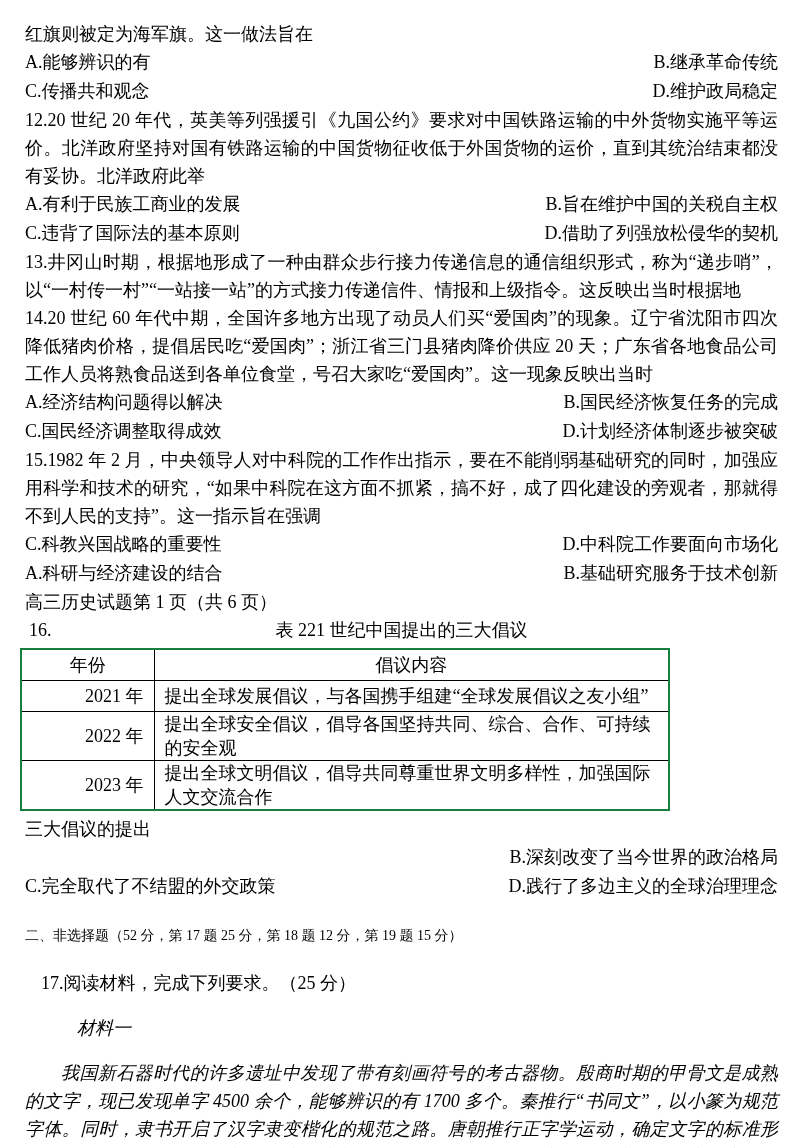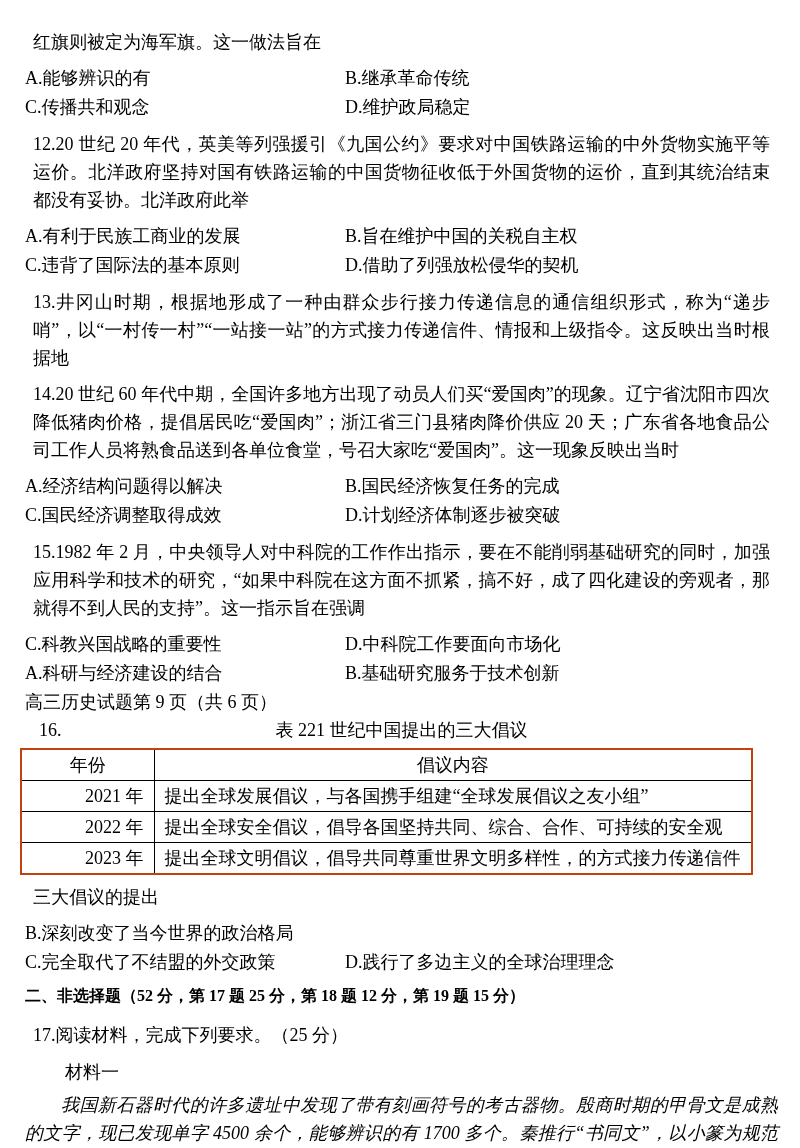--- a/index.html
+++ b/index.html
@@ -12,80 +12,82 @@
     height: 1148px;
     font-family: "Liberation Serif", "DejaVu Serif", serif;
     font-size: 18px;
     color: #000000;
     overflow: hidden;
   }
   .page {
     padding: 20px 22px 0 25px;
   }
   .stem {
-    margin: 8px;
+    margin: 0;
     line-height: 28px;
     text-align: justify;
   }
   .opts {
     display: flex;
     line-height: 29px;
   }
   .opt-l {
     width: 320px;
     flex: 0 0 320px;
   }
   .opt-r {
     flex: 1;
+    text-align: right;
   }
   .footer-line {
     margin: 0;
     line-height: 28px;
   }
   .t-titlebar {
     position: relative;
     line-height: 28px;
     text-align: center;
   }
   .q16-num {
     position: absolute;
-    left: 14px;
+    left: 4px;
     top: 0;
   }
   table.q16-table {
-    width: 733px;
+    width: 650px;
     margin: 4px 0 4px -5px;
     border-collapse: collapse;
-    border: 2px solid #c2410c;
+    border: 2px solid #15803d;
   }
   table.q16-table th,
   table.q16-table td {
     border: 1.6px solid #000;
     height: 30px;
     padding: 0 10px;
     font-weight: normal;
     font-size: 18px;
   }
   table.q16-table col.c1 { width: 133px; }
   table.q16-table th { text-align: center; }
   td.year { text-align: right; }
   .section-header {
-    margin: 2px 0 0 0;
+    margin: 18px 0 0 0;
     line-height: 34px;
-    font-weight: bold;
-    font-size: 16px;
+    font-weight: normal;
+    font-size: 14px;
   }
   .q17-intro {
-    margin: 8px;
+    margin: 16px;
     line-height: 29px;
   }
   .material-label {
-    margin: 4px;
+    margin: 16px;
     line-height: 29px;
     text-indent: 2em;
+    font-style: italic;
   }
   .material-text {
     margin: 0;
     line-height: 28px;
     text-indent: 2em;
     text-align: justify;
     font-style: italic;
   }
 </style>
 </head>
@@ -128,21 +130,21 @@
   <p class="stem">15.1982 年 2 月，中央领导人对中科院的工作作出指示，要在不能削弱基础研究的同时，加强应用科学和技术的研究，“如果中科院在这方面不抓紧，搞不好，成了四化建设的旁观者，那就得不到人民的支持”。这一指示旨在强调</p>
   <div class="opts">
     <span class="opt-l">C.科教兴国战略的重要性</span>
     <span class="opt-r">D.中科院工作要面向市场化</span>
   </div>
   <div class="opts">
     <span class="opt-l">A.科研与经济建设的结合</span>
     <span class="opt-r">B.基础研究服务于技术创新</span>
   </div>
 
-  <p class="footer-line">高三历史试题第 9 页（共 6 页）</p>
+  <p class="footer-line">高三历史试题第 1 页（共 6 页）</p>
 
   <div class="t-titlebar">
     <span class="q16-num">16.</span>
     <span class="t-title">表 221 世纪中国提出的三大倡议</span>
   </div>
 
   <table class="q16-table">
     <colgroup>
         <col class="c1">
         <col>
@@ -157,21 +159,21 @@
       <tr>
         <td class="year">2021 年</td>
         <td>提出全球发展倡议，与各国携手组建“全球发展倡议之友小组”</td>
       </tr>
       <tr>
         <td class="year">2022 年</td>
         <td>提出全球安全倡议，倡导各国坚持共同、综合、合作、可持续的安全观</td>
       </tr>
       <tr>
         <td class="year">2023 年</td>
-        <td>提出全球文明倡议，倡导共同尊重世界文明多样性，的方式接力传递信件</td>
+        <td>提出全球文明倡议，倡导共同尊重世界文明多样性，加强国际人文交流合作</td>
       </tr>
     </tbody>
   </table>
 
   <p class="stem">三大倡议的提出</p>
   <div class="opts">
     <span class="opt-r">B.深刻改变了当今世界的政治格局</span>
   </div>
   <div class="opts">
     <span class="opt-l">C.完全取代了不结盟的外交政策</span>

